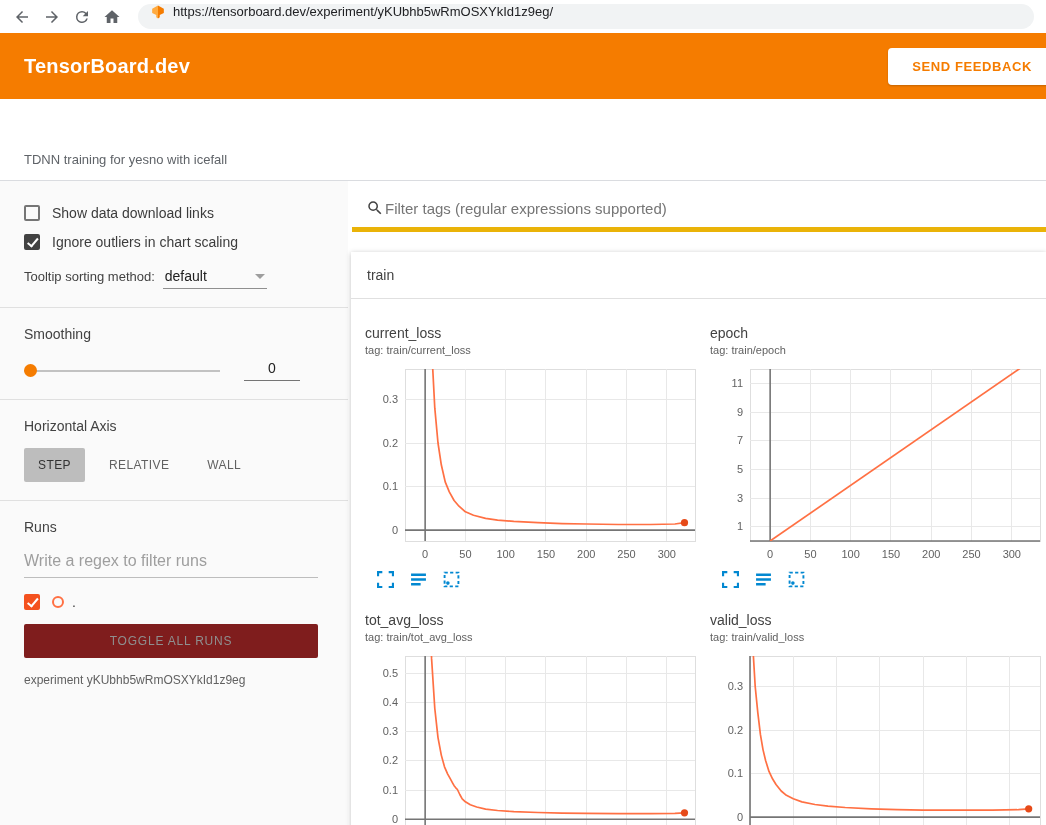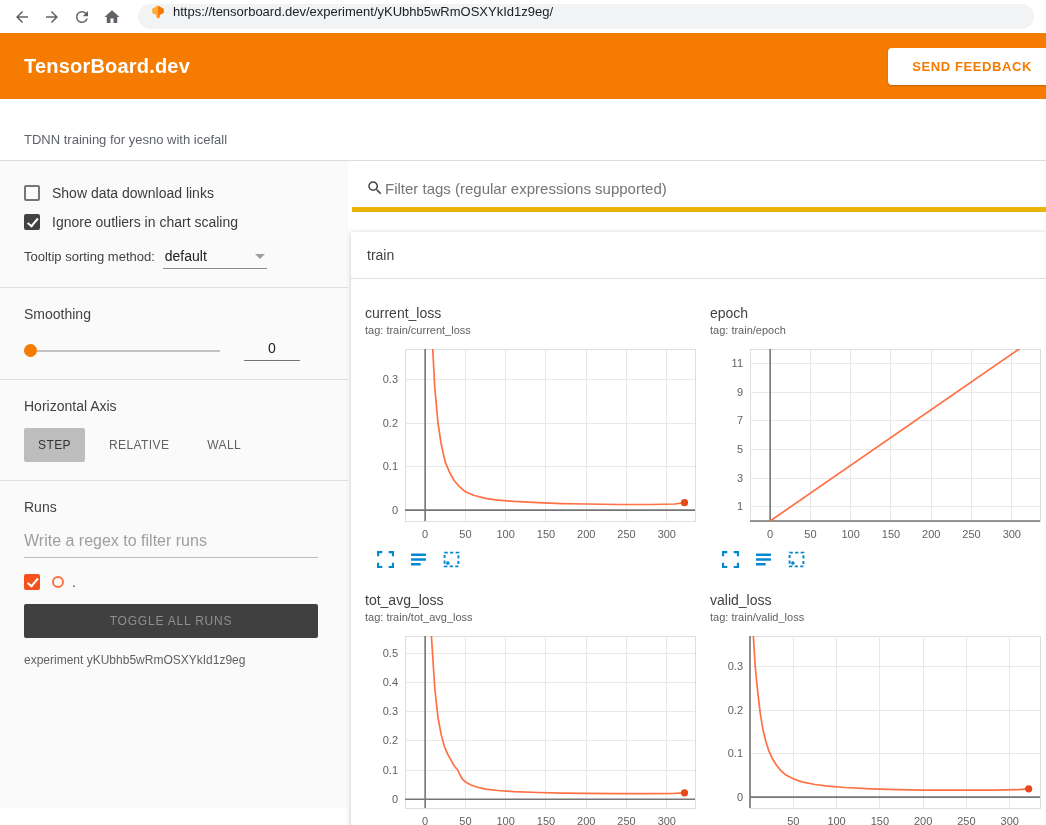--- a/index.html
+++ b/index.html
@@ -17,21 +17,21 @@
   .brand { color:#fff; font-size:20px; font-weight:700; letter-spacing:.2px; white-space:nowrap; }
   nav { display:flex; margin-left:48px; gap:34px; align-items:center; }
   .tab { color:rgba(255,255,255,.95); font-size:13px; letter-spacing:.6px; padding:6px 2px 7px;
          border-bottom:2px solid transparent; cursor:pointer; white-space:nowrap; }
   .tab.active { border-bottom-color:#fff; color:#fff; }
   .feedback-btn { margin-left:auto; margin-right:-34px; background:#fff; color:#f57c00; border:none;
       font-size:13px; font-weight:700; letter-spacing:.6px; padding:11px 24px; border-radius:4px;
       cursor:pointer; white-space:nowrap; box-shadow:0 1px 2px rgba(0,0,0,.2); }
 
   
-  .exp-bar { height:62px; background:#fff; border-bottom:1px solid #dadce0; display:flex;
+  .exp-bar { height:82px; background:#fff; border-bottom:1px solid #dadce0; display:flex;
       align-items:flex-end; padding:0 0 13px 24px; }
   .exp-bar span { font-size:13px; color:#5f6368; }
 
   
   .content { display:flex; height:647px; }
 
   
   .sidebar { width:348px; flex:none; background:#fafafa; padding:24px 30px 0 24px; }
   .cb-row { display:flex; align-items:flex-end; gap:12px; margin-bottom:13px; cursor:pointer; }
   .cb { width:16px; height:16px; border:2px solid #757575; border-radius:2px; background:transparent; position:relative; flex:none; }
@@ -57,21 +57,21 @@
   .axis-btn-row { display:flex; gap:10px; margin-top:14px; }
   .axis-btn { font-size:12px; letter-spacing:.4px; padding:10px 14px; color:#616161; background:transparent;
       border:none; border-radius:2px; cursor:pointer; }
   .axis-btn.selected { background:#bdbdbd; color:#333; }
   .runs-filter { width:100%; margin-top:10px; background:transparent; border:none; outline:none;
       border-bottom:1px solid #bdbdbd; padding:7px 0; font-size:16px; color:#424242; font-family:inherit; }
   .runs-filter::placeholder { color:#9e9e9e; }
   .run-row { display:flex; align-items:center; margin-top:16px; cursor:pointer; }
   .run-color-circle { width:12px; height:12px; border-radius:50%; border:2px solid #ff7043; margin-left:12px; flex:none; }
   .run-name { font-size:14px; color:#3c3c3c; margin-left:8px; }
-  .toggle-all-btn { margin-top:14px; width:100%; background:#404040; border:none; padding:10px 0;
+  .toggle-all-btn { margin-top:14px; width:100%; background:#7f1d1d; border:none; padding:10px 0;
       font-size:12px; letter-spacing:.8px; color:#8f8f8f; border-radius:2px; cursor:pointer; font-family:inherit; }
   .experiment-name { margin-top:15px; font-size:12px; color:#616161; }
 
   
   .main { flex:1; display:flex; flex-direction:column; min-width:0; }
   .filter-row { margin:14px 0 0 4px; padding:4px 0 10px 14px; border-bottom:5px solid #eab308;
       display:flex; align-items:center; gap:1px; }
   .filter-row input { flex:1; border:none; outline:none; background:transparent; font-size:15px;
       color:#424242; font-family:inherit; }
   .filter-row input::placeholder { color:#757575; }

